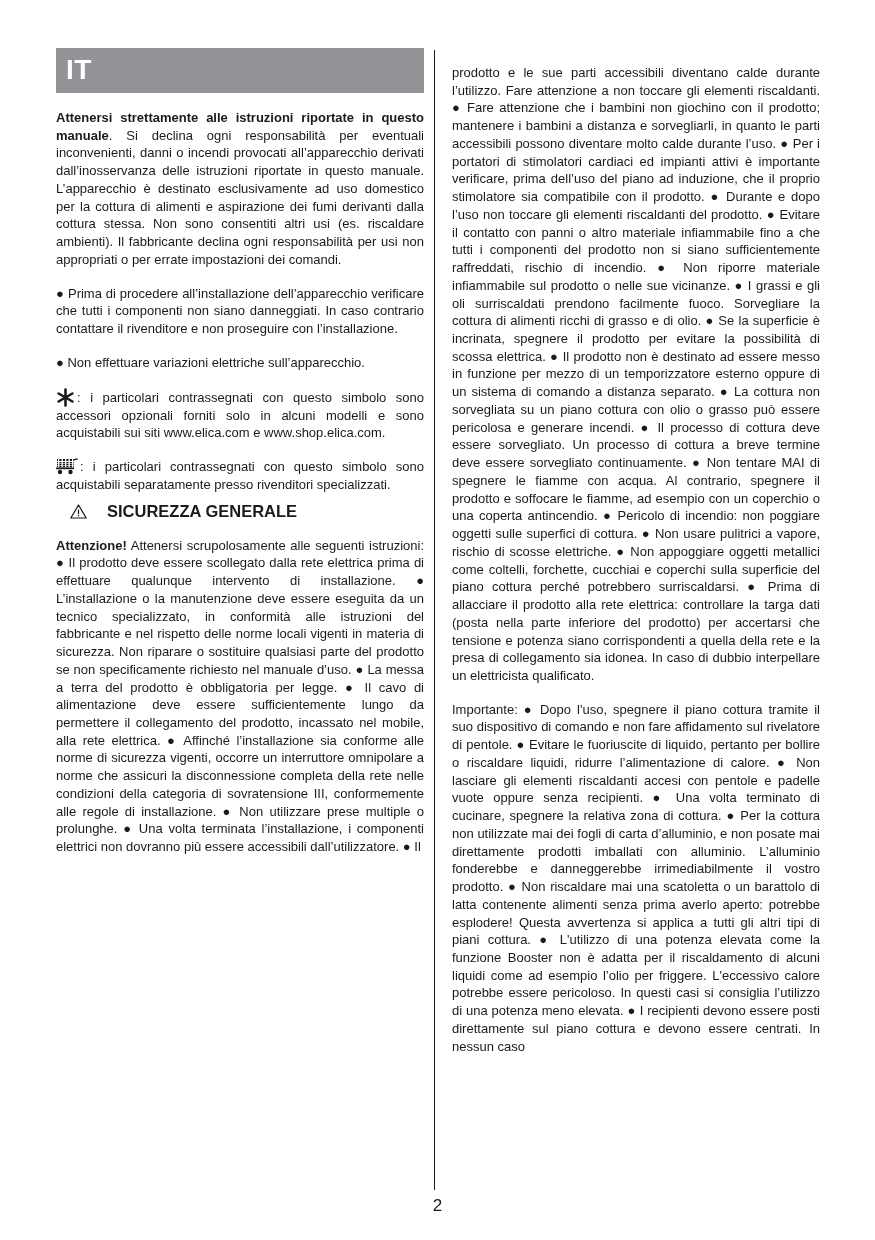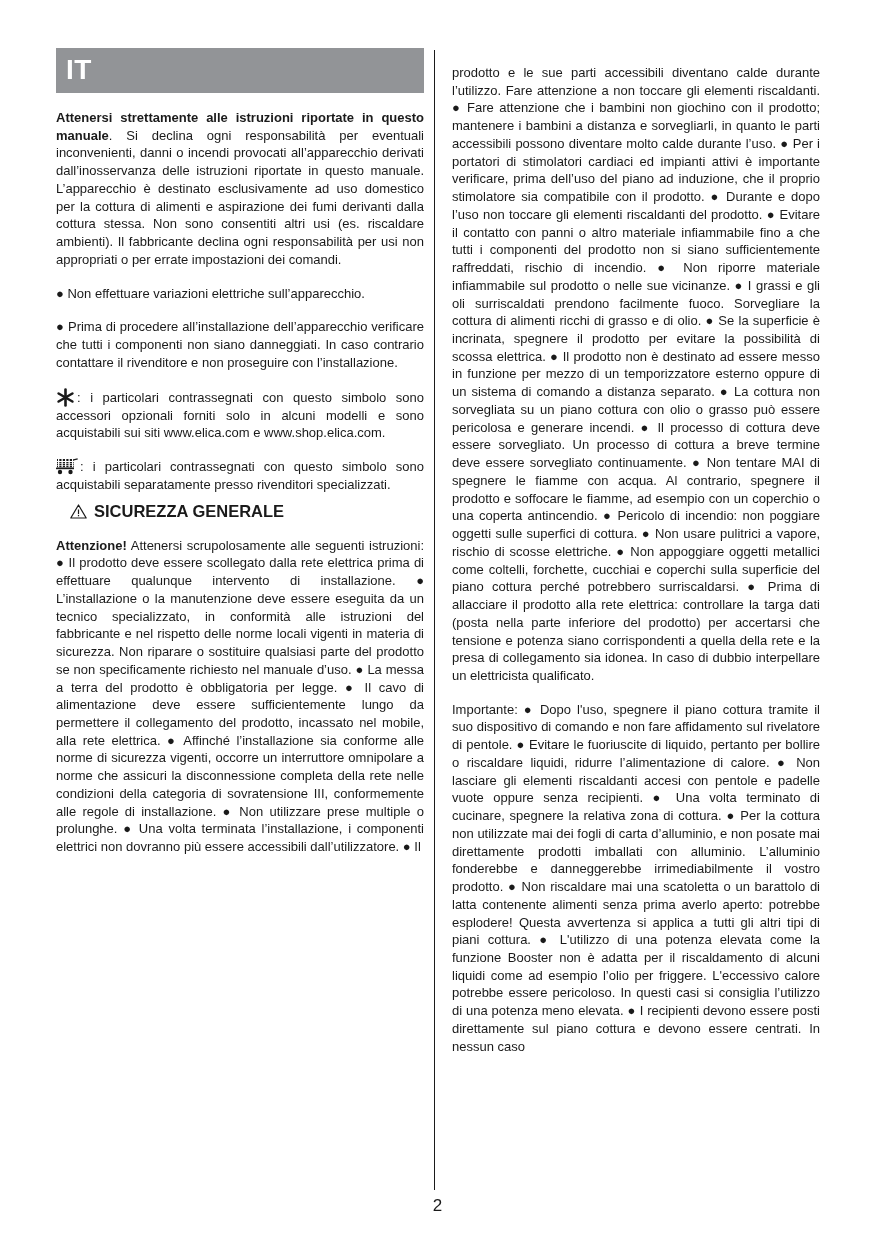--- a/index.html
+++ b/index.html
@@ -74,21 +74,21 @@
     margin: 18px 0 11px 0;
     letter-spacing: -0.2px;
   }
   h2.sub-title {
     font-size: 16.5px;
     font-weight: bold;
     line-height: 1.1;
     margin: 0 0 8px 14px;
     display: flex;
     align-items: center;
-    gap: 7px;
+    gap: 20px;
   }
   .warn-tri {
     display: inline-block;
     width: 17px;
     height: 15px;
     flex: 0 0 auto;
   }
 
   .sym-para {
     position: relative;
@@ -121,22 +121,22 @@
 
   <div class="columns">
 
     <div class="col col-left">
 
       <div class="lang-bar">IT</div>
 
       <p><span class="b">Attenersi strettamente alle istruzioni riportate in questo manuale</span><span>. Si declina ogni responsabilità per eventuali inconvenienti, danni o incendi provocati all’apparecchio derivati dall’inosservanza delle istruzioni riportate in questo manuale. L’apparecchio è destinato esclusivamente ad uso domestico per la cottura di alimenti e aspirazione dei fumi derivanti dalla cottura stessa. Non sono consentiti altri usi (es. riscaldare ambienti). Il fabbricante declina ogni responsabilità per usi non appropriati o per errate impostazioni dei comandi.</span></p>
 
 
+      <p>● Prima di procedere all’installazione dell’apparecchio verificare che tutti i componenti non siano danneggiati. In caso contrario contattare il rivenditore e non proseguire con l’installazione.</p>
       <p>● Non effettuare variazioni elettriche sull’apparecchio.</p>
-      <p>● Prima di procedere all’installazione dell’apparecchio verificare che tutti i componenti non siano danneggiati. In caso contrario contattare il rivenditore e non proseguire con l’installazione.</p>
 
       <p class="sym-para"><span class="sym-inline star-icon"><svg viewBox="0 0 19 19" width="19" height="19" aria-hidden="true">
               <g stroke="#1a1a1a" stroke-width="2.6" stroke-linecap="round">
                 <line x1="9.5" y1="1.6" x2="9.5" y2="17.4"></line>
                 <line x1="2.6" y1="5.5" x2="16.4" y2="13.5"></line>
                 <line x1="16.4" y1="5.5" x2="2.6" y2="13.5"></line>
               </g>
             </svg></span><span>: i particolari contrassegnati con questo simbolo sono accessori opzionali forniti solo in alcuni modelli e sono acquistabili sui siti www.elica.com e www.shop.elica.com.</span></p>
 
       <p class="sym-para"><span class="sym-inline cart-icon"><svg viewBox="0 0 22 17" width="22" height="17" aria-hidden="true">

